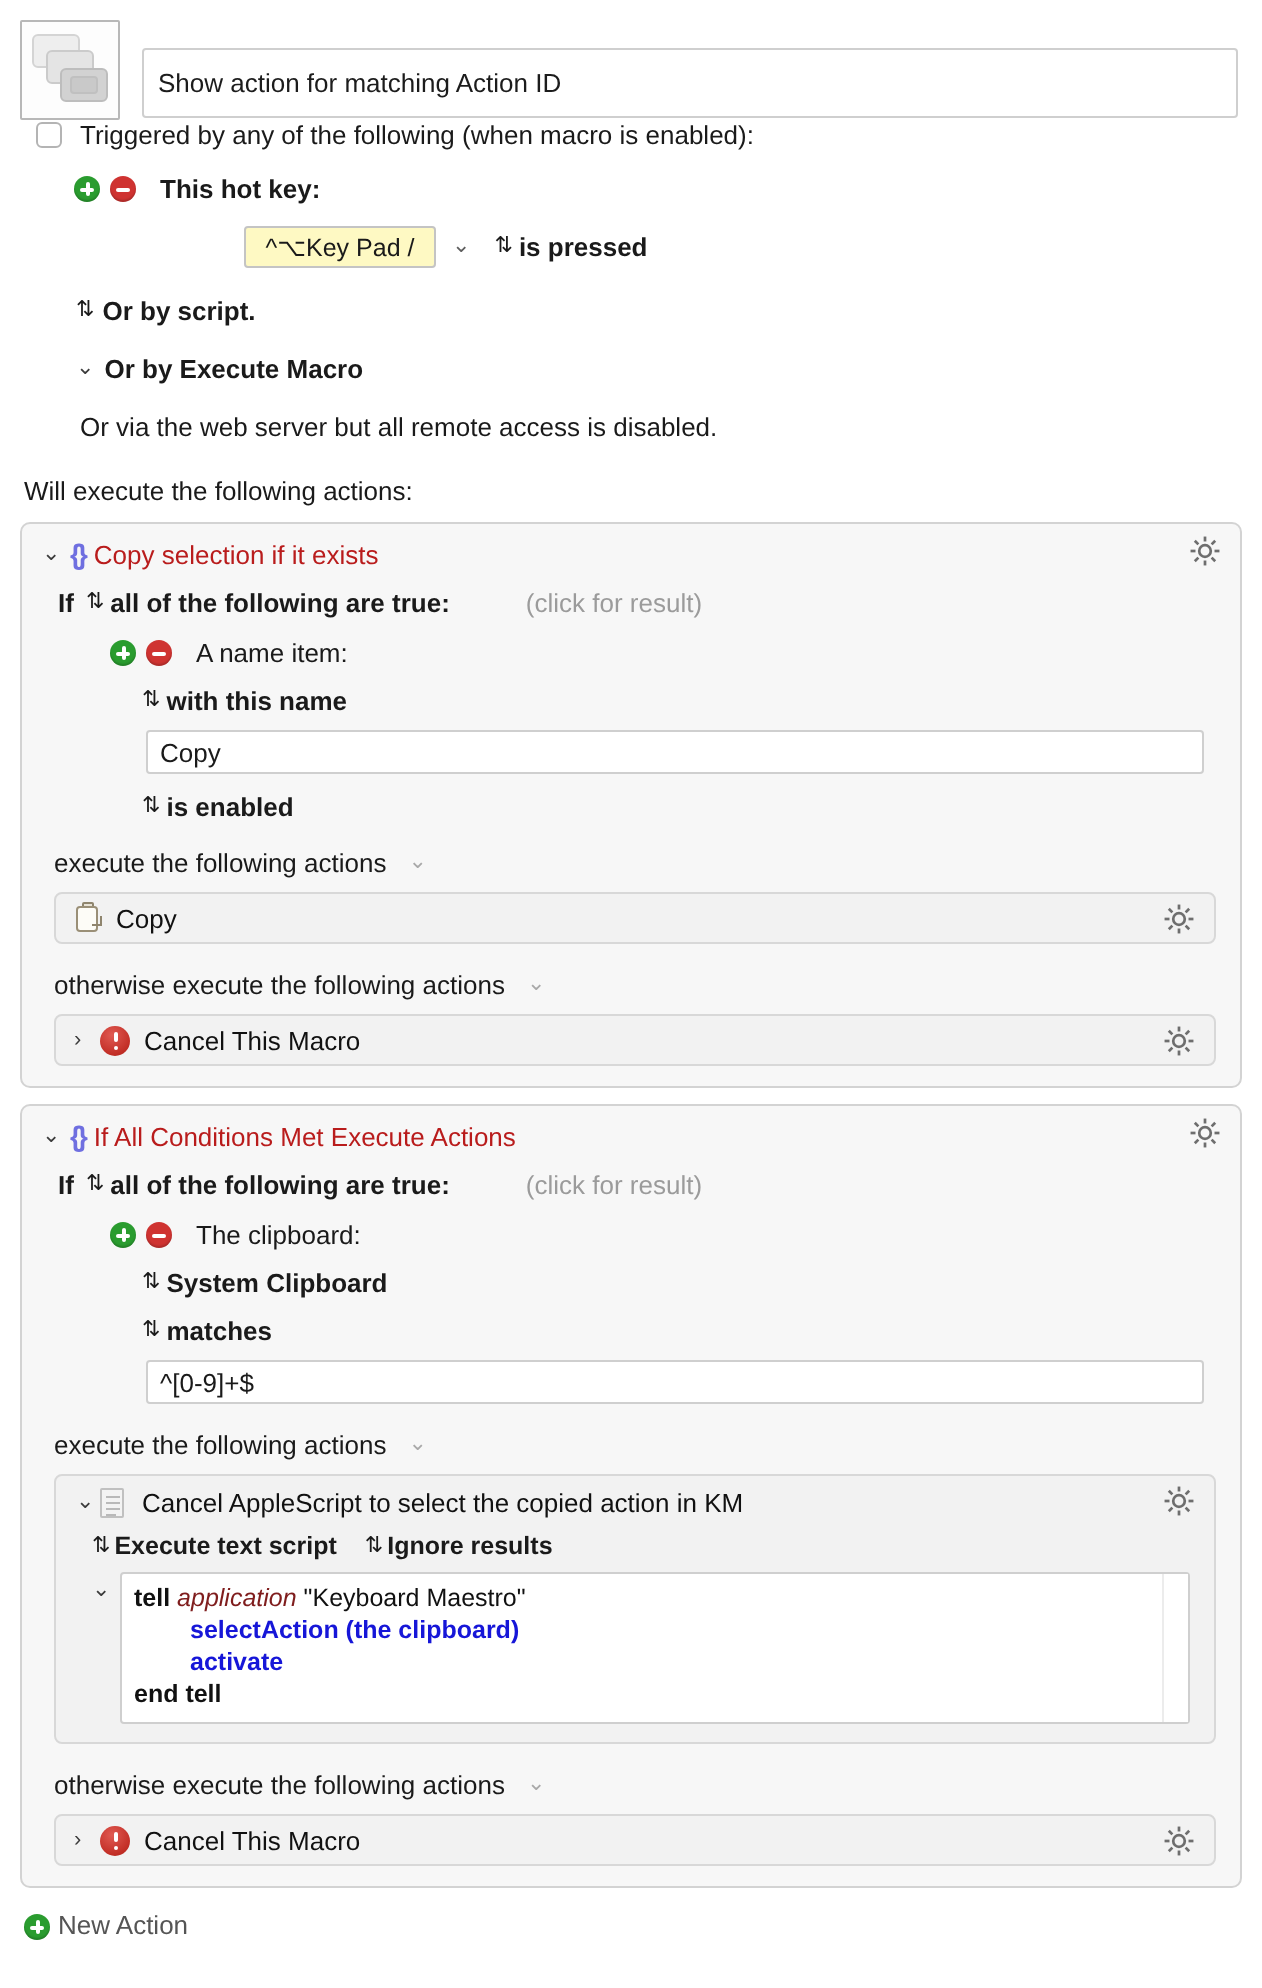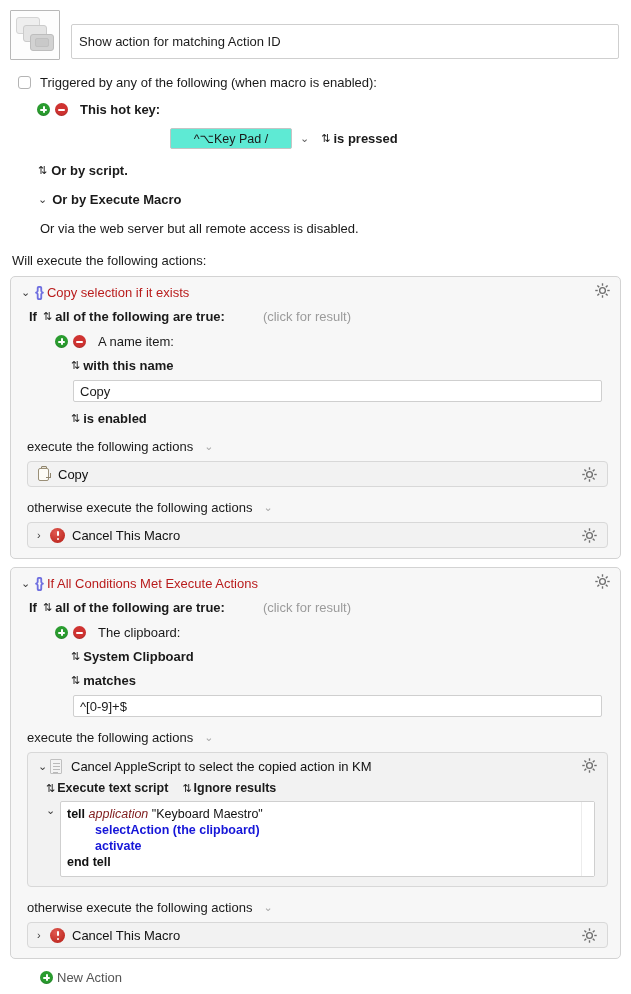--- a/index.html
+++ b/index.html
@@ -49,21 +49,21 @@
     align-items: center;
     padding: 0 7px;
     font-size: 13px;
     color: #1c1c1c;
   }
 
   
   .trigger-block { padding: 0 12px 0 10px; }
   .row { display: flex; align-items: center; }
 
-  .trig-enable-row { margin-top: 15px; padding-left: 8px; }
+  .trig-enable-row { padding-left: 8px; }
   .checkbox {
     width: 13px; height: 13px;
     border: 1px solid #b4b4b4;
     border-radius: 3px;
     background: #ffffff;
     flex: 0 0 auto;
   }
   .trig-enable-label { margin-left: 9px; font-size: 13px; color: #1a1a1a; }
 
   .hotkey-row { margin-top: 12px; padding-left: 27px; }
@@ -78,27 +78,26 @@
     width:7px; height:2px; background:#ffffff; border-radius:1px;
   }
   .pm-add::after {
     content:""; position:absolute; left:5.5px; top:3px;
     width:2px; height:7px; background:#ffffff; border-radius:1px;
   }
   .hotkey-label { margin-left: 12px; font-weight: bold; font-size: 13px; }
 
   .hotkey-ctl-row { margin-top: 11px; padding-left: 112px; }
   .hotkey-field {
-    width: 122px; height: 21px;
+    width: 96px; height: 21px;
     border: 1px solid #c4c4c4;
-    background: #5eead4;
+    background: #fef9c3;
     border-radius: 2px;
     display: flex; align-items: center; justify-content: center;
     font-size: 12.5px;
-    margin-left: 48px;
   }
   .chev-down {
     margin-left: 8px; font-size: 11px; color: #5e5e5e; line-height: 1;
   }
   .stepper { color: #1a1a1a; font-size: 11px; line-height: 1; letter-spacing: -1px; }
   .is-pressed { margin-left: 4px; font-weight: bold; font-size: 13px; }
 
   .orline { margin-top: 14px; padding-left: 28px; display: flex; align-items: center; }
   .orline .txt { font-weight: bold; margin-left: 5px; font-size: 13px; }
   .disc-chev { color: #3b3b3b; font-size: 11px; line-height: 1; }
@@ -245,23 +244,22 @@
     border-left: 1px solid #ececec; background: #ffffff;
   }
   .kw  { font-weight: bold; color: #111111; }
   .app { font-style: italic; color: #7f1d1d; }
   .str { color: #111111; }
   .fn  { font-weight: bold; color: #1616d8; }
   .sl-indent { padding-left: 28px; }
 
   
   .footer-new {
-    display: flex; align-items: center;
+    display: flex; align-items: flex-end;
     padding: 11px 0 0 12px;
-    margin-left: 28px;
   }
   .new-label { margin-left: 4px; font-size: 13px; color: #555555; }
 </style>
 </head>
 <body>
 
 <div class="macro-header">
   <div class="macro-icon-well">
     <div class="mi-rect mi-r1"></div>
     <div class="mi-rect mi-r2"></div>

